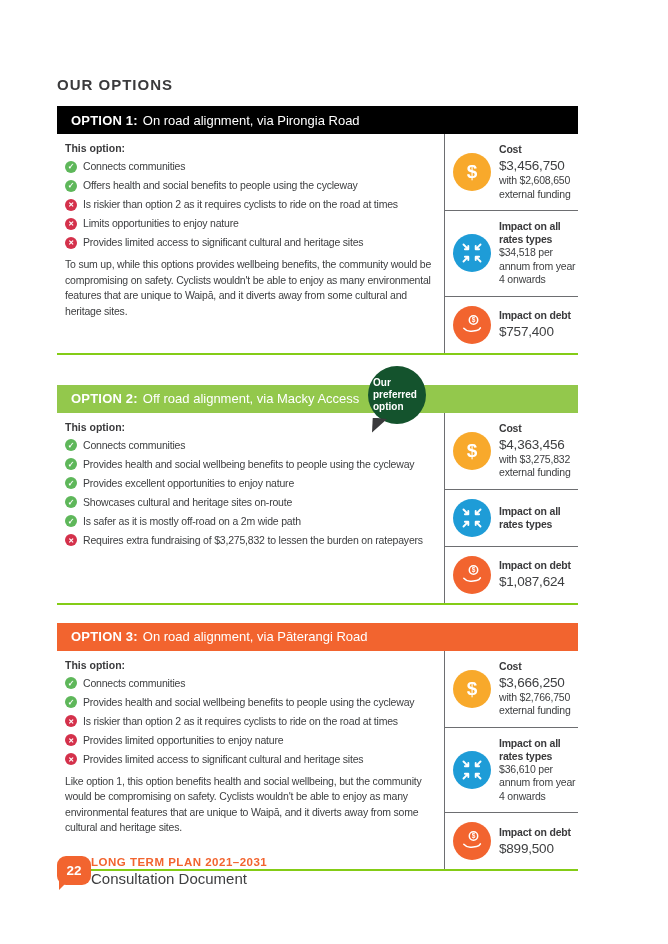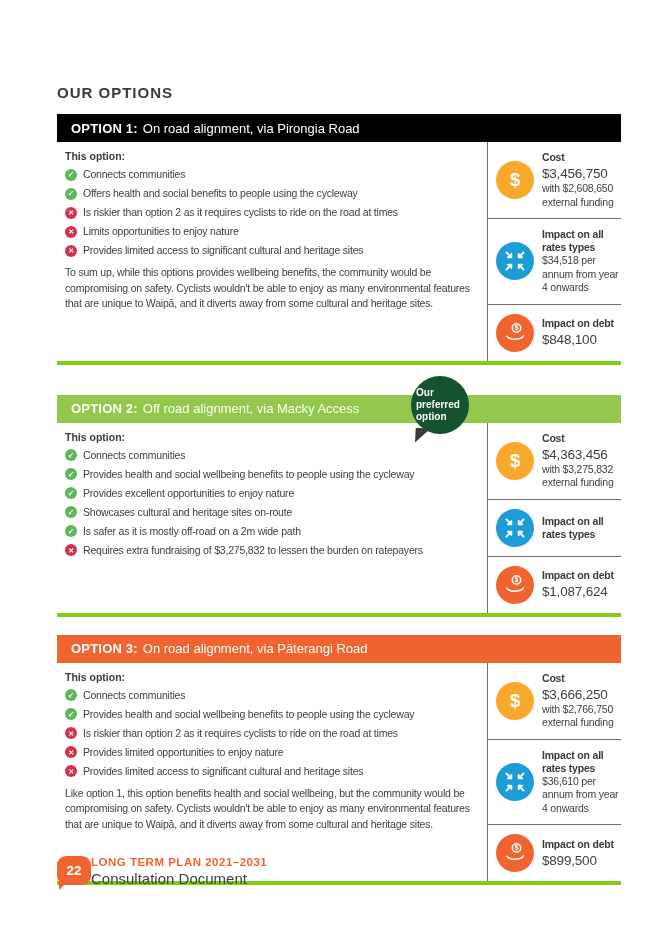--- a/index.html
+++ b/index.html
@@ -2,39 +2,39 @@
 <html><head>
 <meta charset="utf-8">
 <style>
   * { box-sizing: border-box; }
   html,body { margin:0; padding:0; background:#e8e8e8; }
   .page {
     width:668px; height:944px; margin:0 auto; background:#ffffff;
     position:relative; overflow:hidden;
     font-family:"Liberation Sans", sans-serif; color:#3f4042;
   }
-  .content { padding:76px 47px 0 57px;margin-top:8px; }
+  .content { padding:76px 90px 0 57px; }
 
   .page-title {
     font-size:15px; font-weight:bold; color:#3a3a3c;
     letter-spacing:1px; margin:0 0 13px 0;
   }
 
   
   .panel { position:relative; }
   .panel-header {
     height:28px; display:flex; align-items:center; padding:0 14px;
     color:#fff; font-size:13px; position:relative;
   }
   .panel-header .opt-num { font-weight:bold; margin-right:5px; letter-spacing:0.2px; }
   .hdr-blue   { background:#000000; }
   .hdr-green  { background:#93c84c; }
   .hdr-orange { background:#f2642f; }
 
-  .panel-body { display:flex; border-bottom:4px solid #84cc16; }
+  .panel-body { display:flex; border-bottom:2px solid #84cc16; }
   .panel-content { flex:1; padding:8px 12px 12px 8px; }
   .this-option { font-weight:bold; font-size:10.5px; color:#3a3a3c; margin:0 0 3px 0; }
   .points { list-style:none; margin:0; padding:0; }
   .points li { display:flex; align-items:flex-start; gap:6px; font-size:10.5px;
                letter-spacing:-0.2px; line-height:19px; color:#3f4042; }
   .pt-icon {
     flex:0 0 12px; width:12px; height:12px; border-radius:50%;
     display:inline-flex; align-items:center; justify-content:center;
     color:#fff; margin-top:3.5px; font-weight:bold;
   }
@@ -153,21 +153,21 @@
           <div class="side-row last">
             <span class="circle orange">
               <svg class="icon-svg" viewBox="0 0 24 24" fill="none" stroke="#fff" stroke-width="1.5" stroke-linecap="round">
                 <circle cx="13.5" cy="7" r="4.2"></circle>
                 <text x="13.5" y="9.3" text-anchor="middle" font-size="6.5" fill="#fff" stroke="none" font-family="sans-serif" font-weight="bold">$</text>
                 <path d="M3.8 15.2 C6 17.6 8.6 18.7 11.6 18.2 L16.6 17.4 C18.4 17.1 19.7 16.2 20.4 14.8"></path>
               </svg>
             </span>
             <div class="side-text">
               <div class="side-label">Impact on debt</div>
-              <div class="side-value">$848,100</div>
+              <div class="side-value">$757,400</div>
             </div>
           </div>
         </aside>
       </div>
     </section>
 
     <div class="gap-a"></div>
 
     <section class="panel">
       <header class="panel-header hdr-green">

